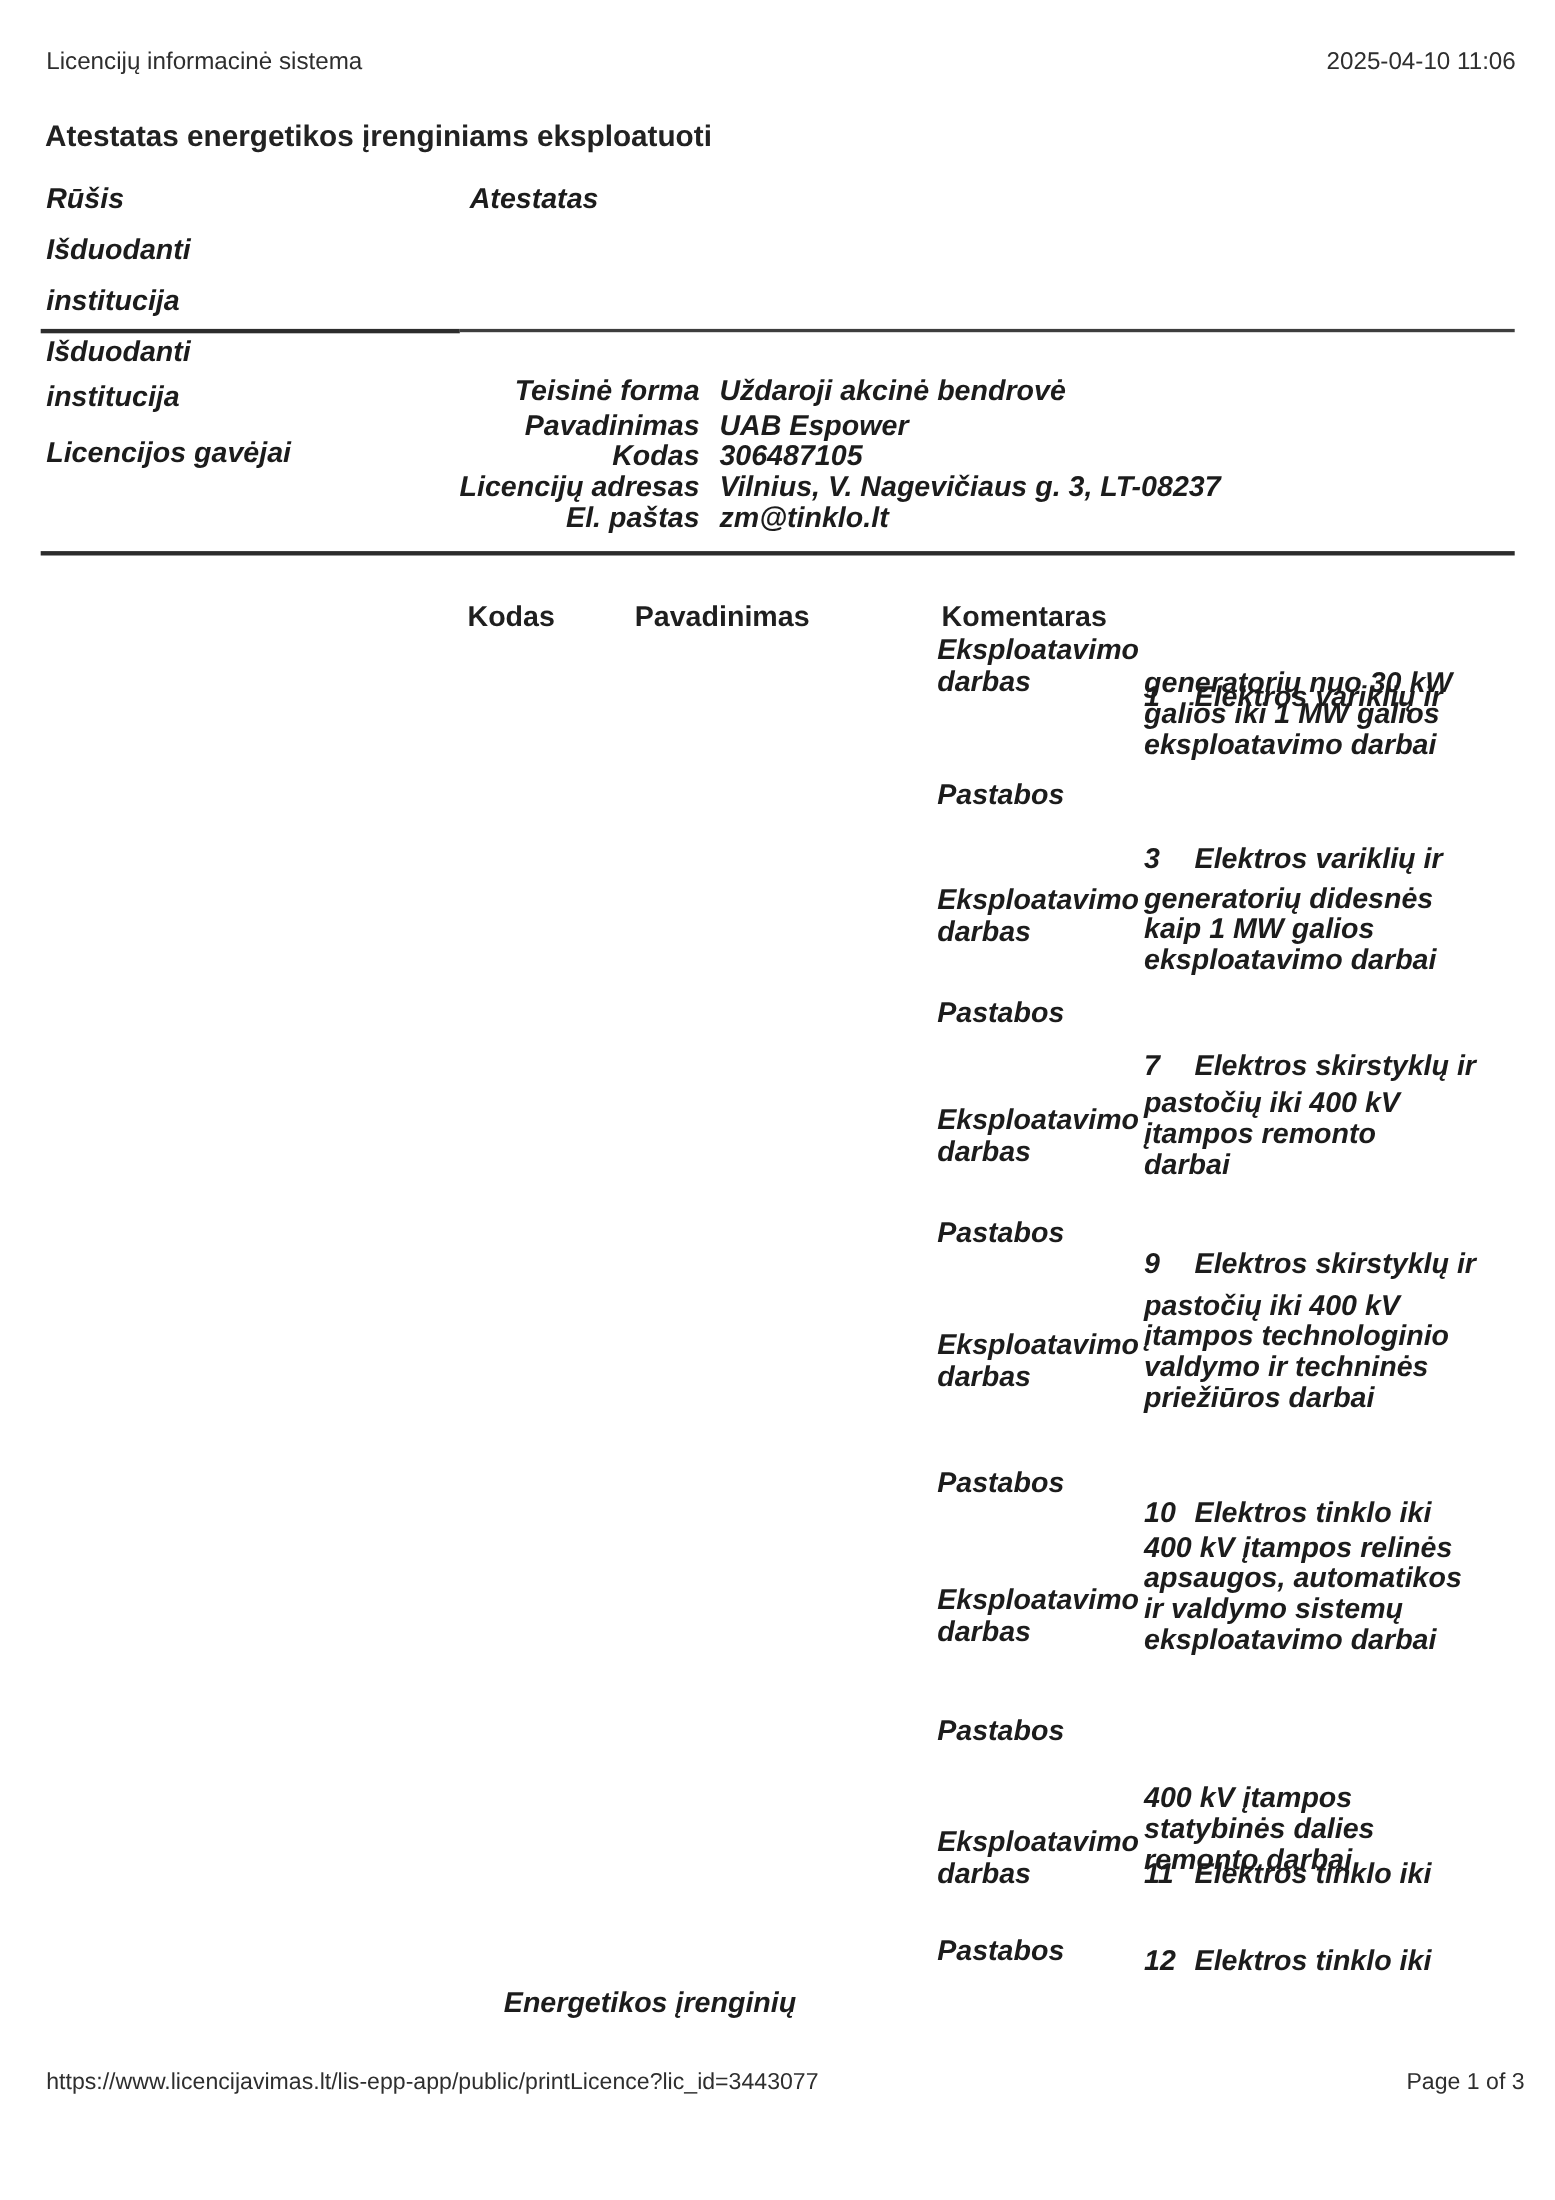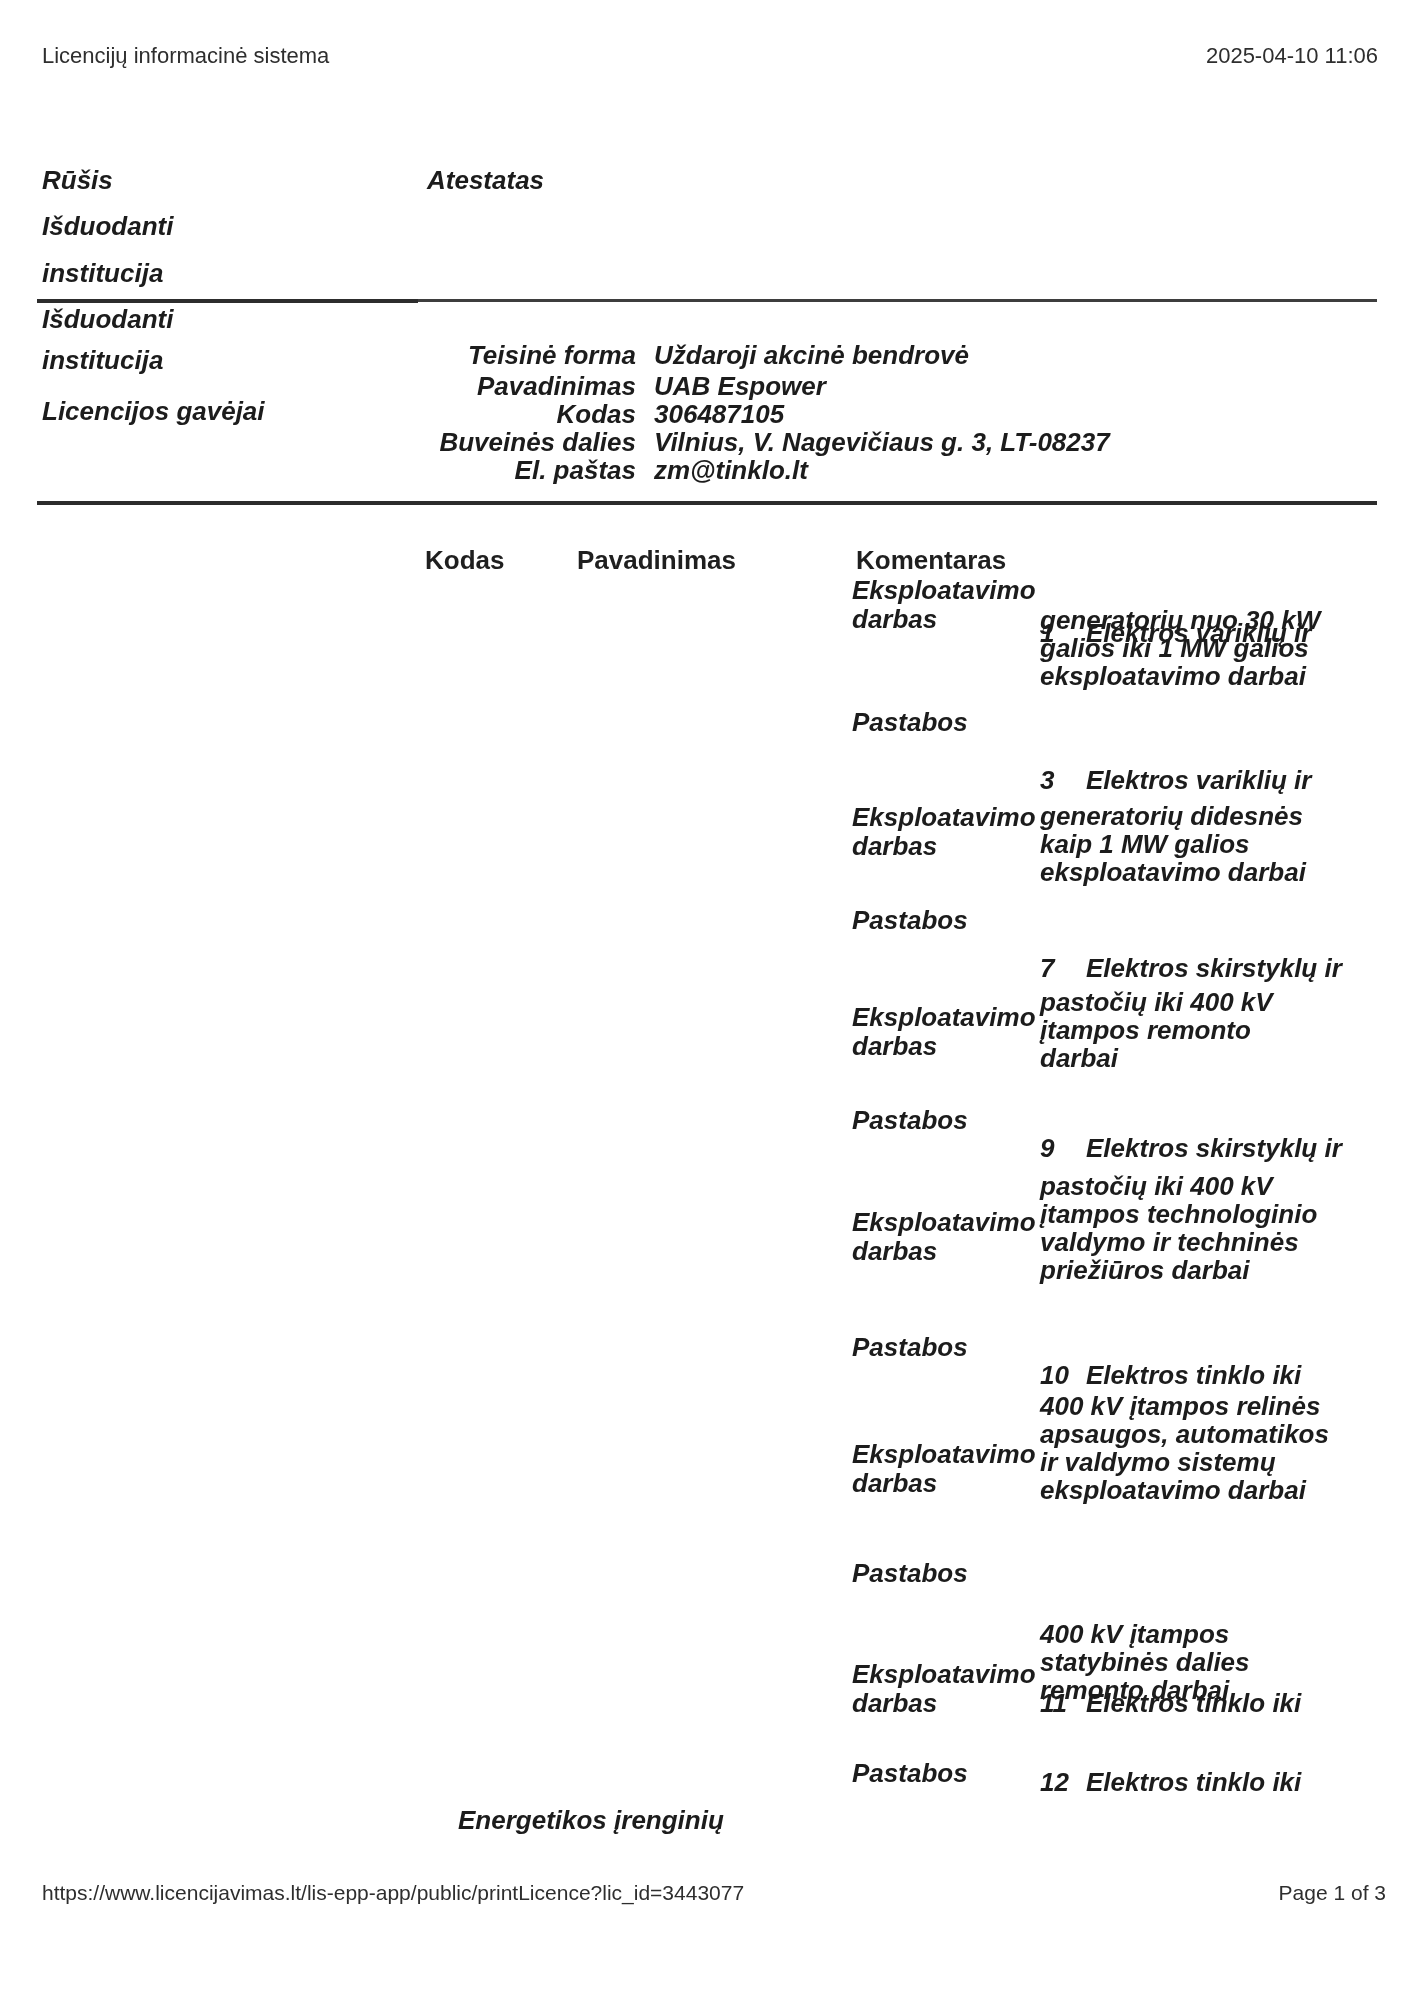--- a/index.html
+++ b/index.html
@@ -44,20 +44,21 @@
   .right-anchor{text-align:right;}
 </style>
 </head>
 <body>
 
 <div id="page">
 
   <div class="abs meta" style="left:42px;top:43px;">Licencijų informacinė sistema</div>
   <div class="abs meta right-anchor" style="right:36px;top:43px;">2025-04-10 11:06</div>
 
+  <div class="abs doc-title" style="left:41px;top:109px;">Atestatas energetikos įrenginiams eksploatuoti</div>
 
   <div class="abs bi fs26" style="left:42px;top:166px;">Rūšis</div>
   <div class="abs bi fs26" style="left:427px;top:166px;">Atestatas</div>
 
   <div class="abs bi lbl-wrap" style="left:42px;top:203px;font-size:26px;">Išduodanti institucija</div>
 
   <div class="abs divider-row" style="top:299px;">
     <div class="div-seg-a"></div>
     <div class="div-seg-b"></div>
   </div>
@@ -65,21 +66,21 @@
   <div class="abs bi lbl-wrap2" style="left:42px;top:299px;font-size:26px;">Išduodanti institucija</div>
   <div class="abs bi fs26" style="left:42px;top:397px;">Licencijos gavėjai</div>
 
   <div id="holder-details">
       <div class="abs bi detail-lbl" style="top: 340px;">Teisinė forma</div>
       <div class="abs bi detail-val" style="top: 340px;">Uždaroji akcinė bendrovė</div>
       <div class="abs bi detail-lbl" style="top: 371px;">Pavadinimas</div>
       <div class="abs bi detail-val" style="top: 371px;">UAB Espower</div>
       <div class="abs bi detail-lbl" style="top: 399px;">Kodas</div>
       <div class="abs bi detail-val" style="top: 399px;">306487105</div>
-      <div class="abs bi detail-lbl" style="top: 427px;">Buveinės dalies</div>
+      <div class="abs bi detail-lbl" style="top: 427px;">Licencijų adresas</div>
       <div class="abs bi detail-val" style="top: 427px;">Vilnius, V. Nagevičiaus g. 3, LT-08237</div>
       <div class="abs bi detail-lbl" style="top: 455px;">El. paštas</div>
       <div class="abs bi detail-val" style="top: 455px;">zm@tinklo.lt</div>
     </div>
 
   <div class="abs divider-thick" style="top:501px;"></div>
 
   <div class="abs thead" style="left:425px;top:545px;">Kodas</div>
   <div class="abs thead" style="left:577px;top:545px;">Pavadinimas</div>
   <div class="abs thead" style="left:856px;top:545px;">Komentaras</div>

